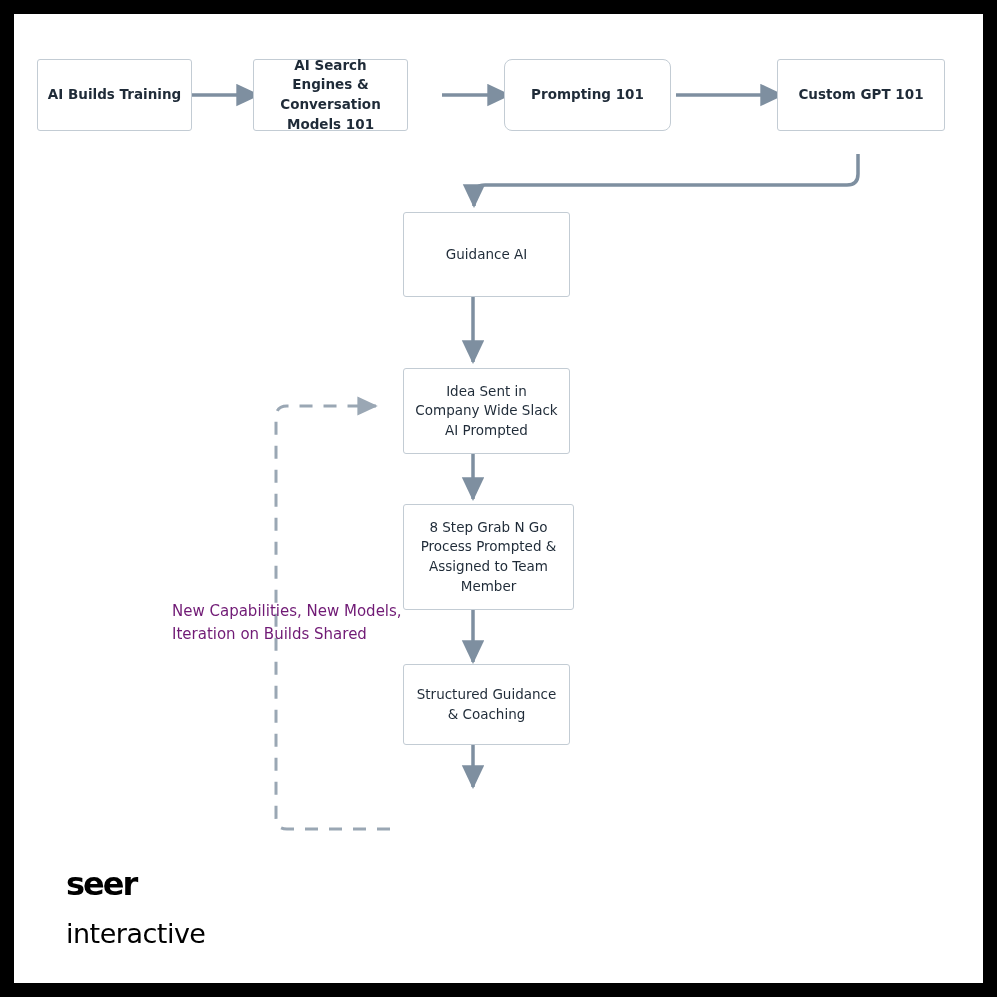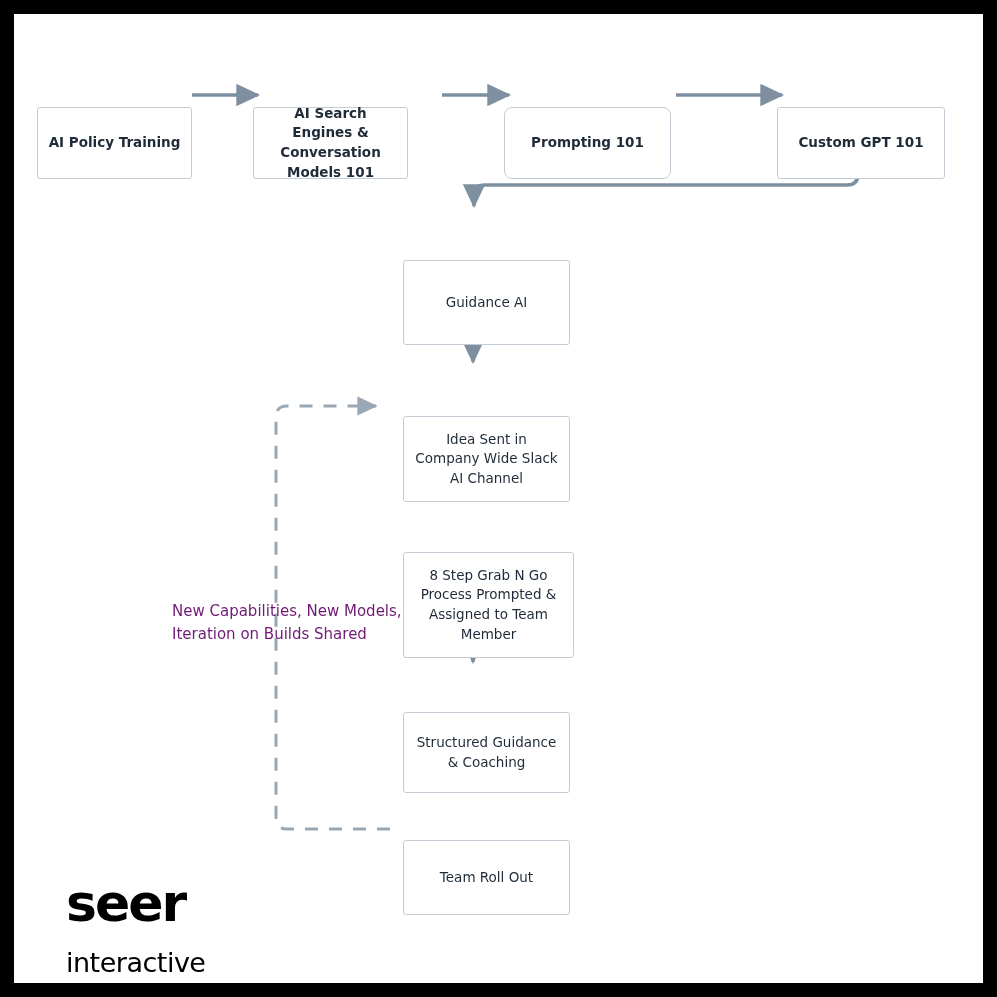--- a/index.html
+++ b/index.html
@@ -28,21 +28,20 @@
     border: 1px solid #c3ccd4;
     border-radius: 3px;
     display: flex;
     align-items: center;
     justify-content: center;
     text-align: center;
     color: #1f2b38;
     font-size: 13.5px;
     line-height: 1.45;
     padding: 4px 8px;
-    margin-top: 48px;
   }
   .node.bold {
     font-weight: bold;
   }
   .node .label {
     display: block;
     width: 100%;
   }
   svg.wires {
     position: absolute;
@@ -63,24 +62,23 @@
   #logo {
     position: absolute;
     left: 52px;
     top: 855px;
     width: 190px;
     color: #000000;
   }
   #logo .seer {
     font-family: "DejaVu Sans", "Liberation Sans", sans-serif;
     font-weight: bold;
-    font-size: 52px;
+    font-size: 32px;
     letter-spacing: -2px;
     line-height: 0.95;
-    margin-top: 10px;
   }
   #logo .interactive {
     font-family: "DejaVu Sans", "Liberation Sans", sans-serif;
     font-size: 27px;
     letter-spacing: -0.5px;
     line-height: 1.1;
     margin-top: 20px;
   }
 </style>
 </head>
@@ -106,54 +104,51 @@
 
     <line x1="459" y1="283" x2="459" y2="348" stroke="#7e8fa0" stroke-width="3.5" marker-end="url(#arrow)"></line>
     <line x1="459" y1="440" x2="459" y2="485" stroke="#7e8fa0" stroke-width="3.5" marker-end="url(#arrow)"></line>
     <line x1="459" y1="596" x2="459" y2="648" stroke="#7e8fa0" stroke-width="3.5" marker-end="url(#arrow)"></line>
     <line x1="459" y1="731" x2="459" y2="773" stroke="#7e8fa0" stroke-width="3.5" marker-end="url(#arrow)"></line>
 
     <path d="M 376 815 L 273 815 Q 262 815 262 804 L 262 403 Q 262 392 273 392 L 362 392" fill="none" stroke="#9aa7b4" stroke-width="3" stroke-dasharray="13 11" marker-end="url(#arrow-dash)"></path>
   </svg>
 
   <div class="node bold" style="left:23px; top:45px; width:155px; height:72px;">
-    <span class="label">AI Policy Training</span>
+    <span class="label">AI Builds Training</span>
   </div>
 
   <div class="node bold" style="left:239px; top:45px; width:155px; height:72px;">
     <span class="label">AI Search Engines &amp; Conversation Models 101</span>
   </div>
 
   <div class="node bold" style="left:490px; top:45px; width:167px; height:72px;border-radius:8px;">
     <span class="label">Prompting 101</span>
   </div>
 
   <div class="node bold" style="left:763px; top:45px; width:168px; height:72px;">
     <span class="label">Custom GPT 101</span>
   </div>
 
   <div class="node" style="left:389px; top:198px; width:167px; height:85px;">
     <span class="label">Guidance AI</span>
   </div>
 
   <div class="node" style="left:389px; top:354px; width:167px; height:86px;">
-    <span class="label">Idea Sent in Company Wide Slack AI Channel</span>
+    <span class="label">Idea Sent in Company Wide Slack AI Prompted</span>
   </div>
 
   <div class="node" style="left:389px; top:490px; width:171px; height:106px;">
     <span class="label">8 Step Grab N Go Process Prompted &amp; Assigned to Team Member</span>
   </div>
 
   <div class="node" style="left:389px; top:650px; width:167px; height:81px;">
     <span class="label">Structured Guidance &amp; Coaching</span>
   </div>
 
-  <div class="node" style="left:389px; top:778px; width:167px; height:75px;">
-    <span class="label">Team Roll Out</span>
-  </div>
 
   <div class="loop-label" style="left:158px; top:586px;">New Capabilities, New Models, Iteration on Builds Shared</div>
 
   <div id="logo">
     <div class="seer">seer</div>
     <div class="interactive">interactive</div>
   </div>
 
 </div>
 

